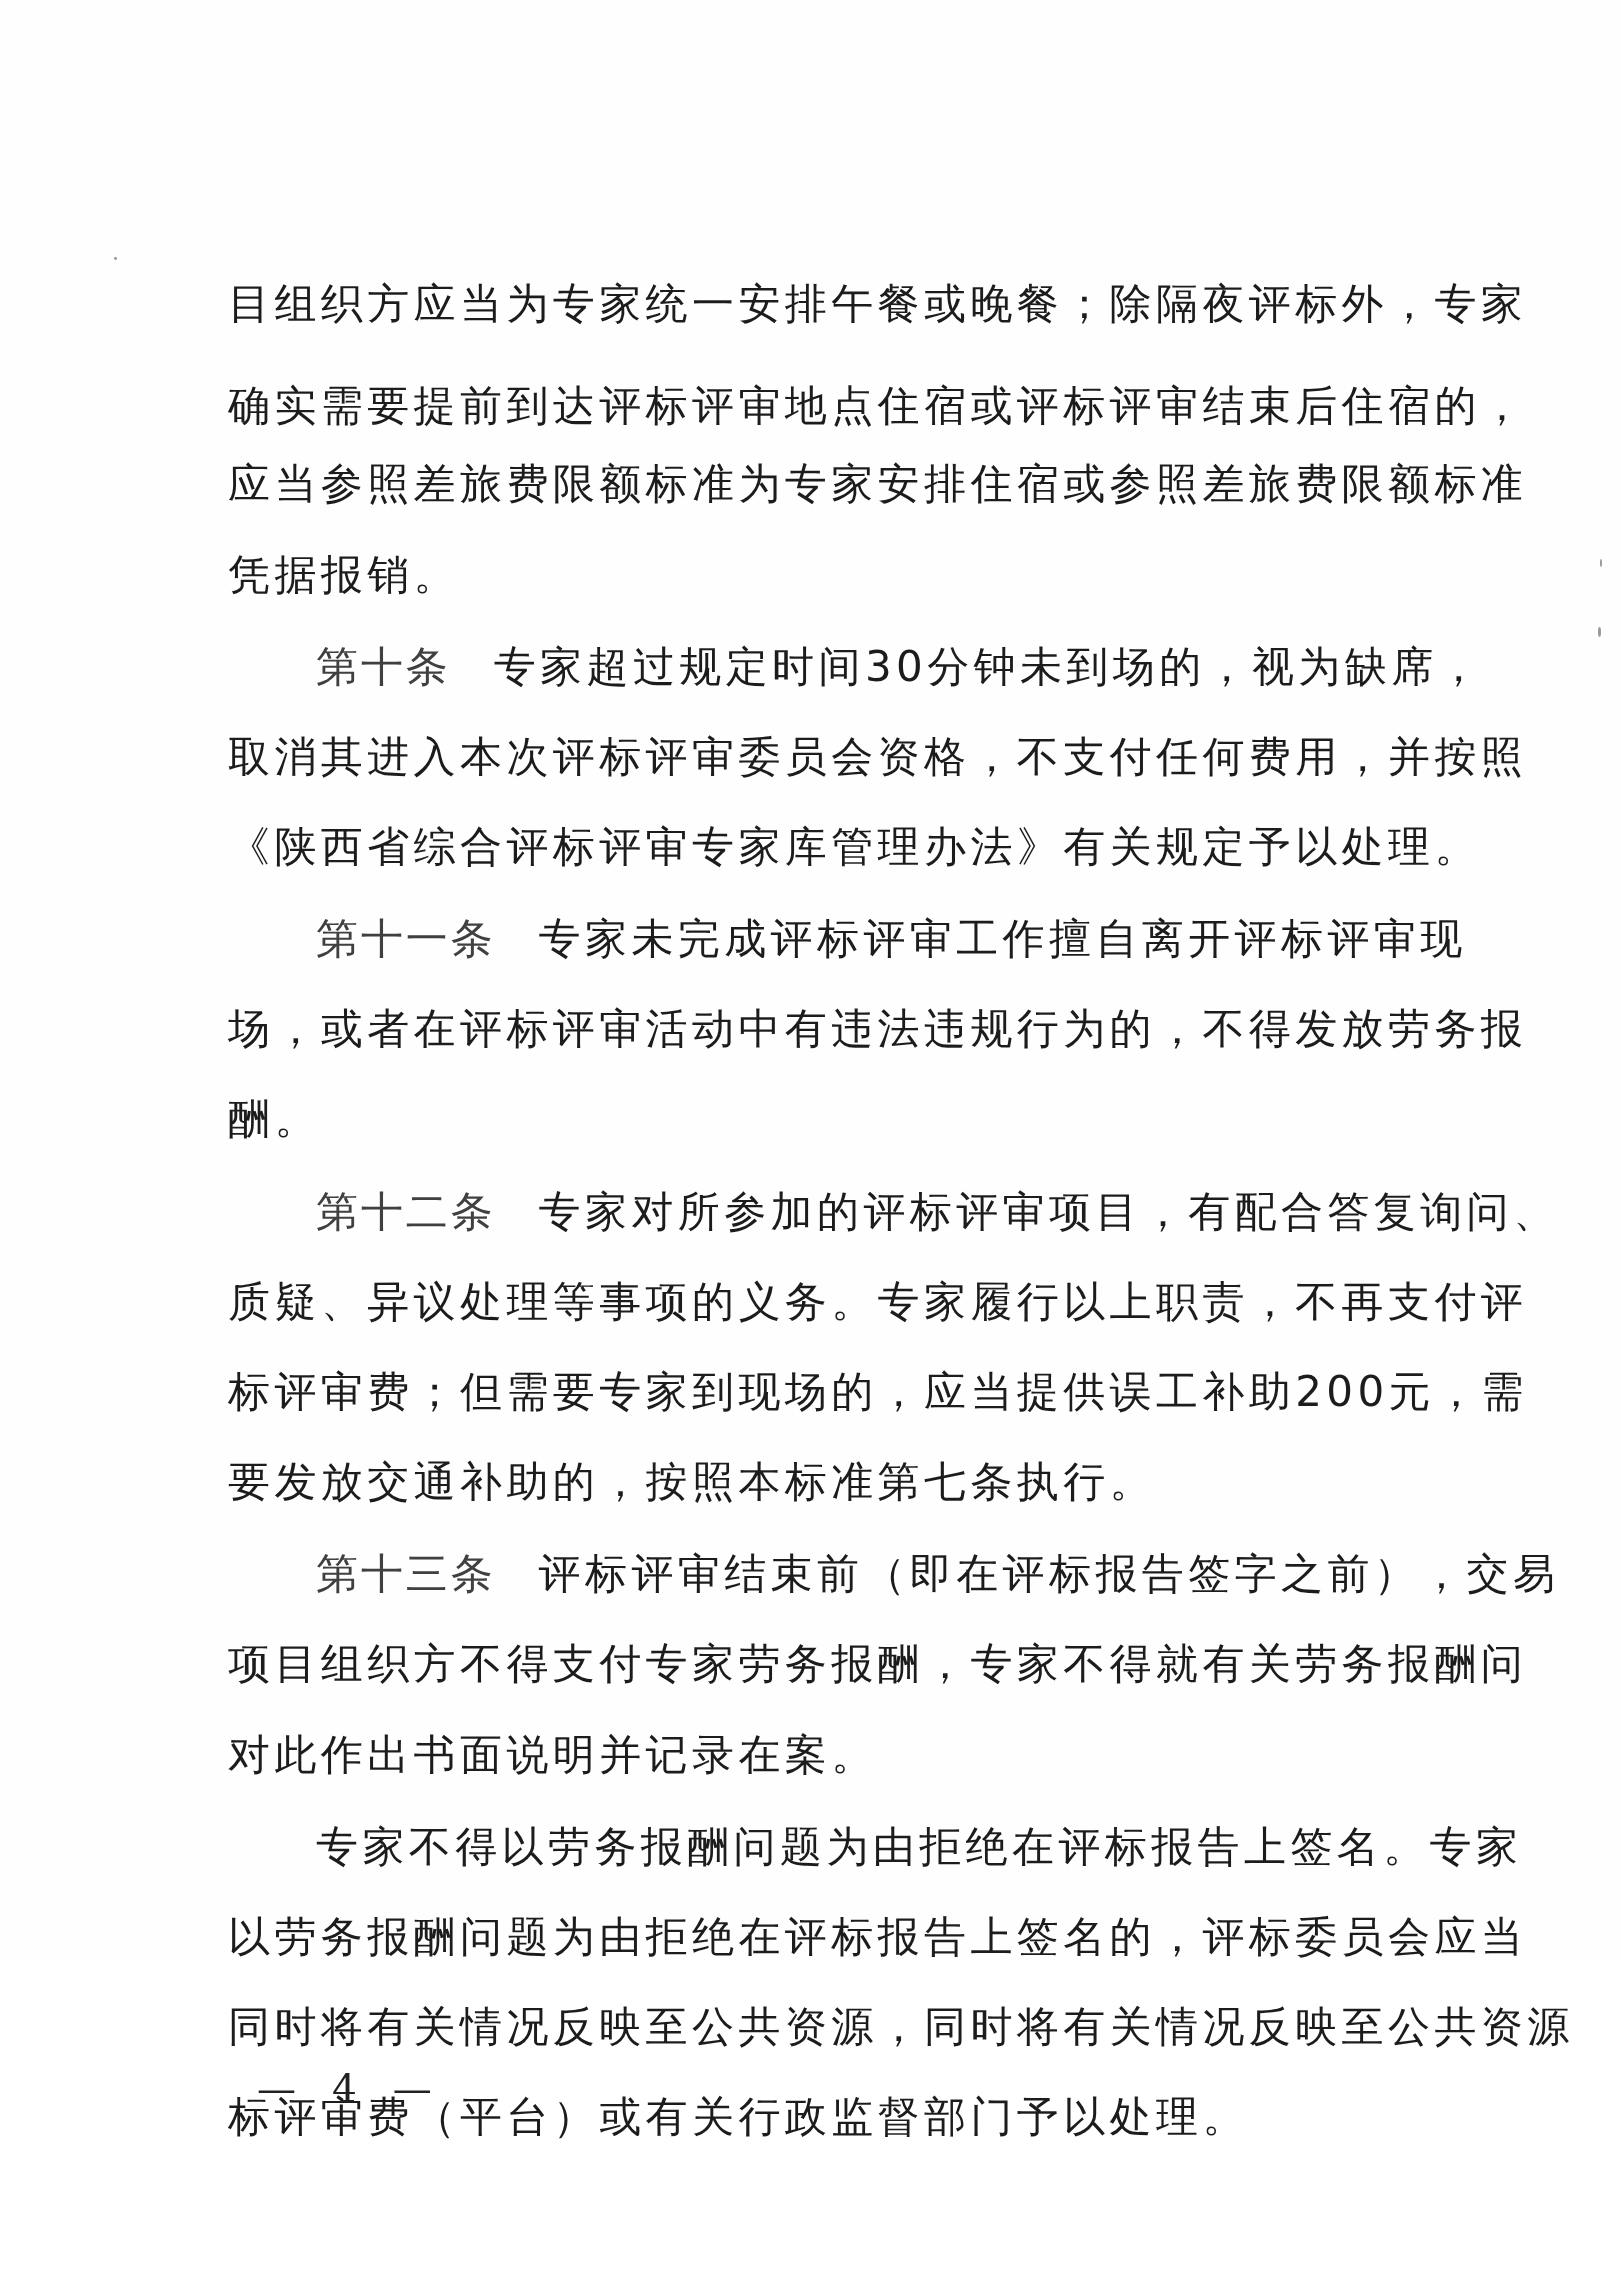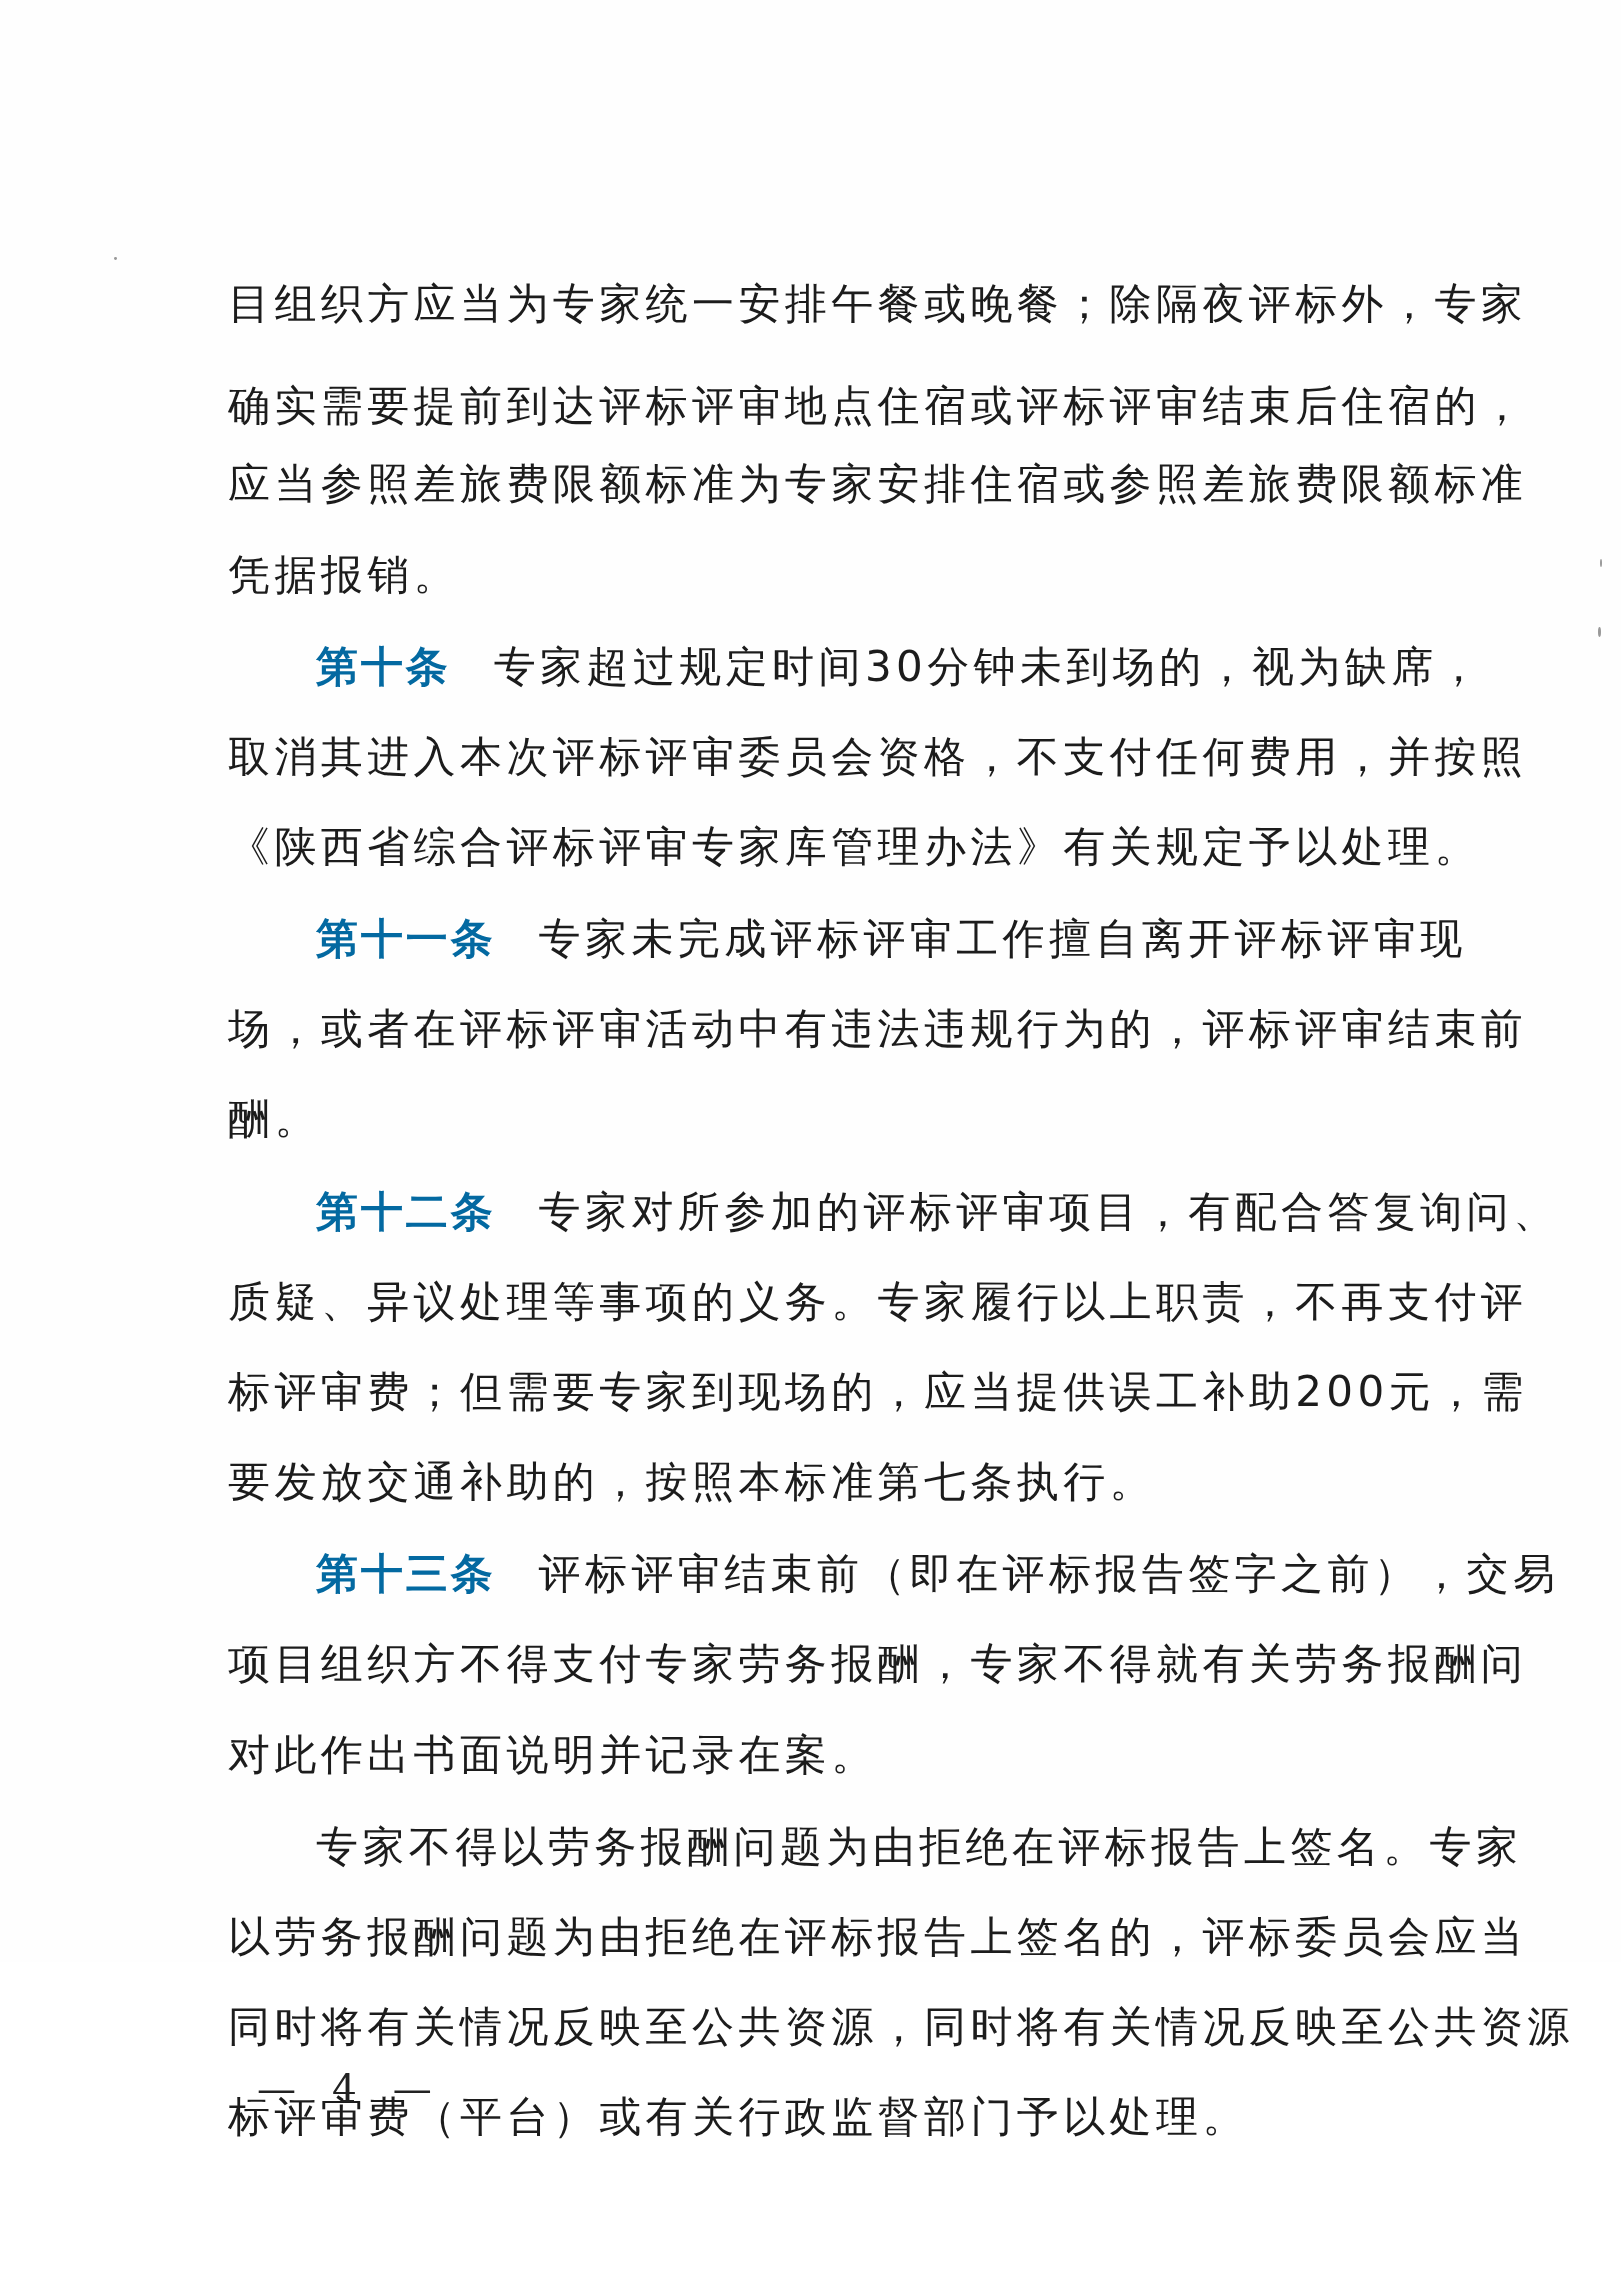--- a/index.html
+++ b/index.html
@@ -32,24 +32,24 @@
       left: 0;
       height: 59px;
       font-size: 42px;
       line-height: 59px;
       letter-spacing: 4.4px;
       white-space: nowrap;
       color: #1c1c1c;
     }
     .indent { left: 88px; }
     .article-no {
-      font-weight: bold;
+      font-weight: normal;
       letter-spacing: 2.9px;
       margin-right: 43px;
-      color: #0369a1;
+      color: #404040;
     }
     .page-number {
       position: absolute;
       left: 257px;
       top: 2066px;
       font-family: "DejaVu Serif", "Liberation Serif", serif;
       font-size: 39px;
       color: #222;
       letter-spacing: 11.8px;
     }
@@ -72,21 +72,21 @@
 
     <div class="line indent" style="top:363px">
       <span class="article-no">第十条</span><span>专家超过规定时间30分钟未到场的，视为缺席，</span>
     </div>
     <div class="line" style="top:453px">取消其进入本次评标评审委员会资格，不支付任何费用，并按照</div>
     <div class="line" style="top:543px">《陕西省综合评标评审专家库管理办法》有关规定予以处理。</div>
 
     <div class="line indent" style="top:635px">
       <span class="article-no">第十一条</span><span>专家未完成评标评审工作擅自离开评标评审现</span>
     </div>
-    <div class="line" style="top:725px">场，或者在评标评审活动中有违法违规行为的，评标评审结束前</div>
+    <div class="line" style="top:725px">场，或者在评标评审活动中有违法违规行为的，不得发放劳务报</div>
     <div class="line" style="top:815px">酬。</div>
 
     <div class="line indent" style="top:908px">
       <span class="article-no">第十二条</span><span>专家对所参加的评标评审项目，有配合答复询问、</span>
     </div>
     <div class="line" style="top:998px">质疑、异议处理等事项的义务。专家履行以上职责，不再支付评</div>
     <div class="line" style="top:1088px">标评审费；但需要专家到现场的，应当提供误工补助200元，需</div>
     <div class="line" style="top:1178px">要发放交通补助的，按照本标准第七条执行。</div>
 
     <div class="line indent" style="top:1270px">

